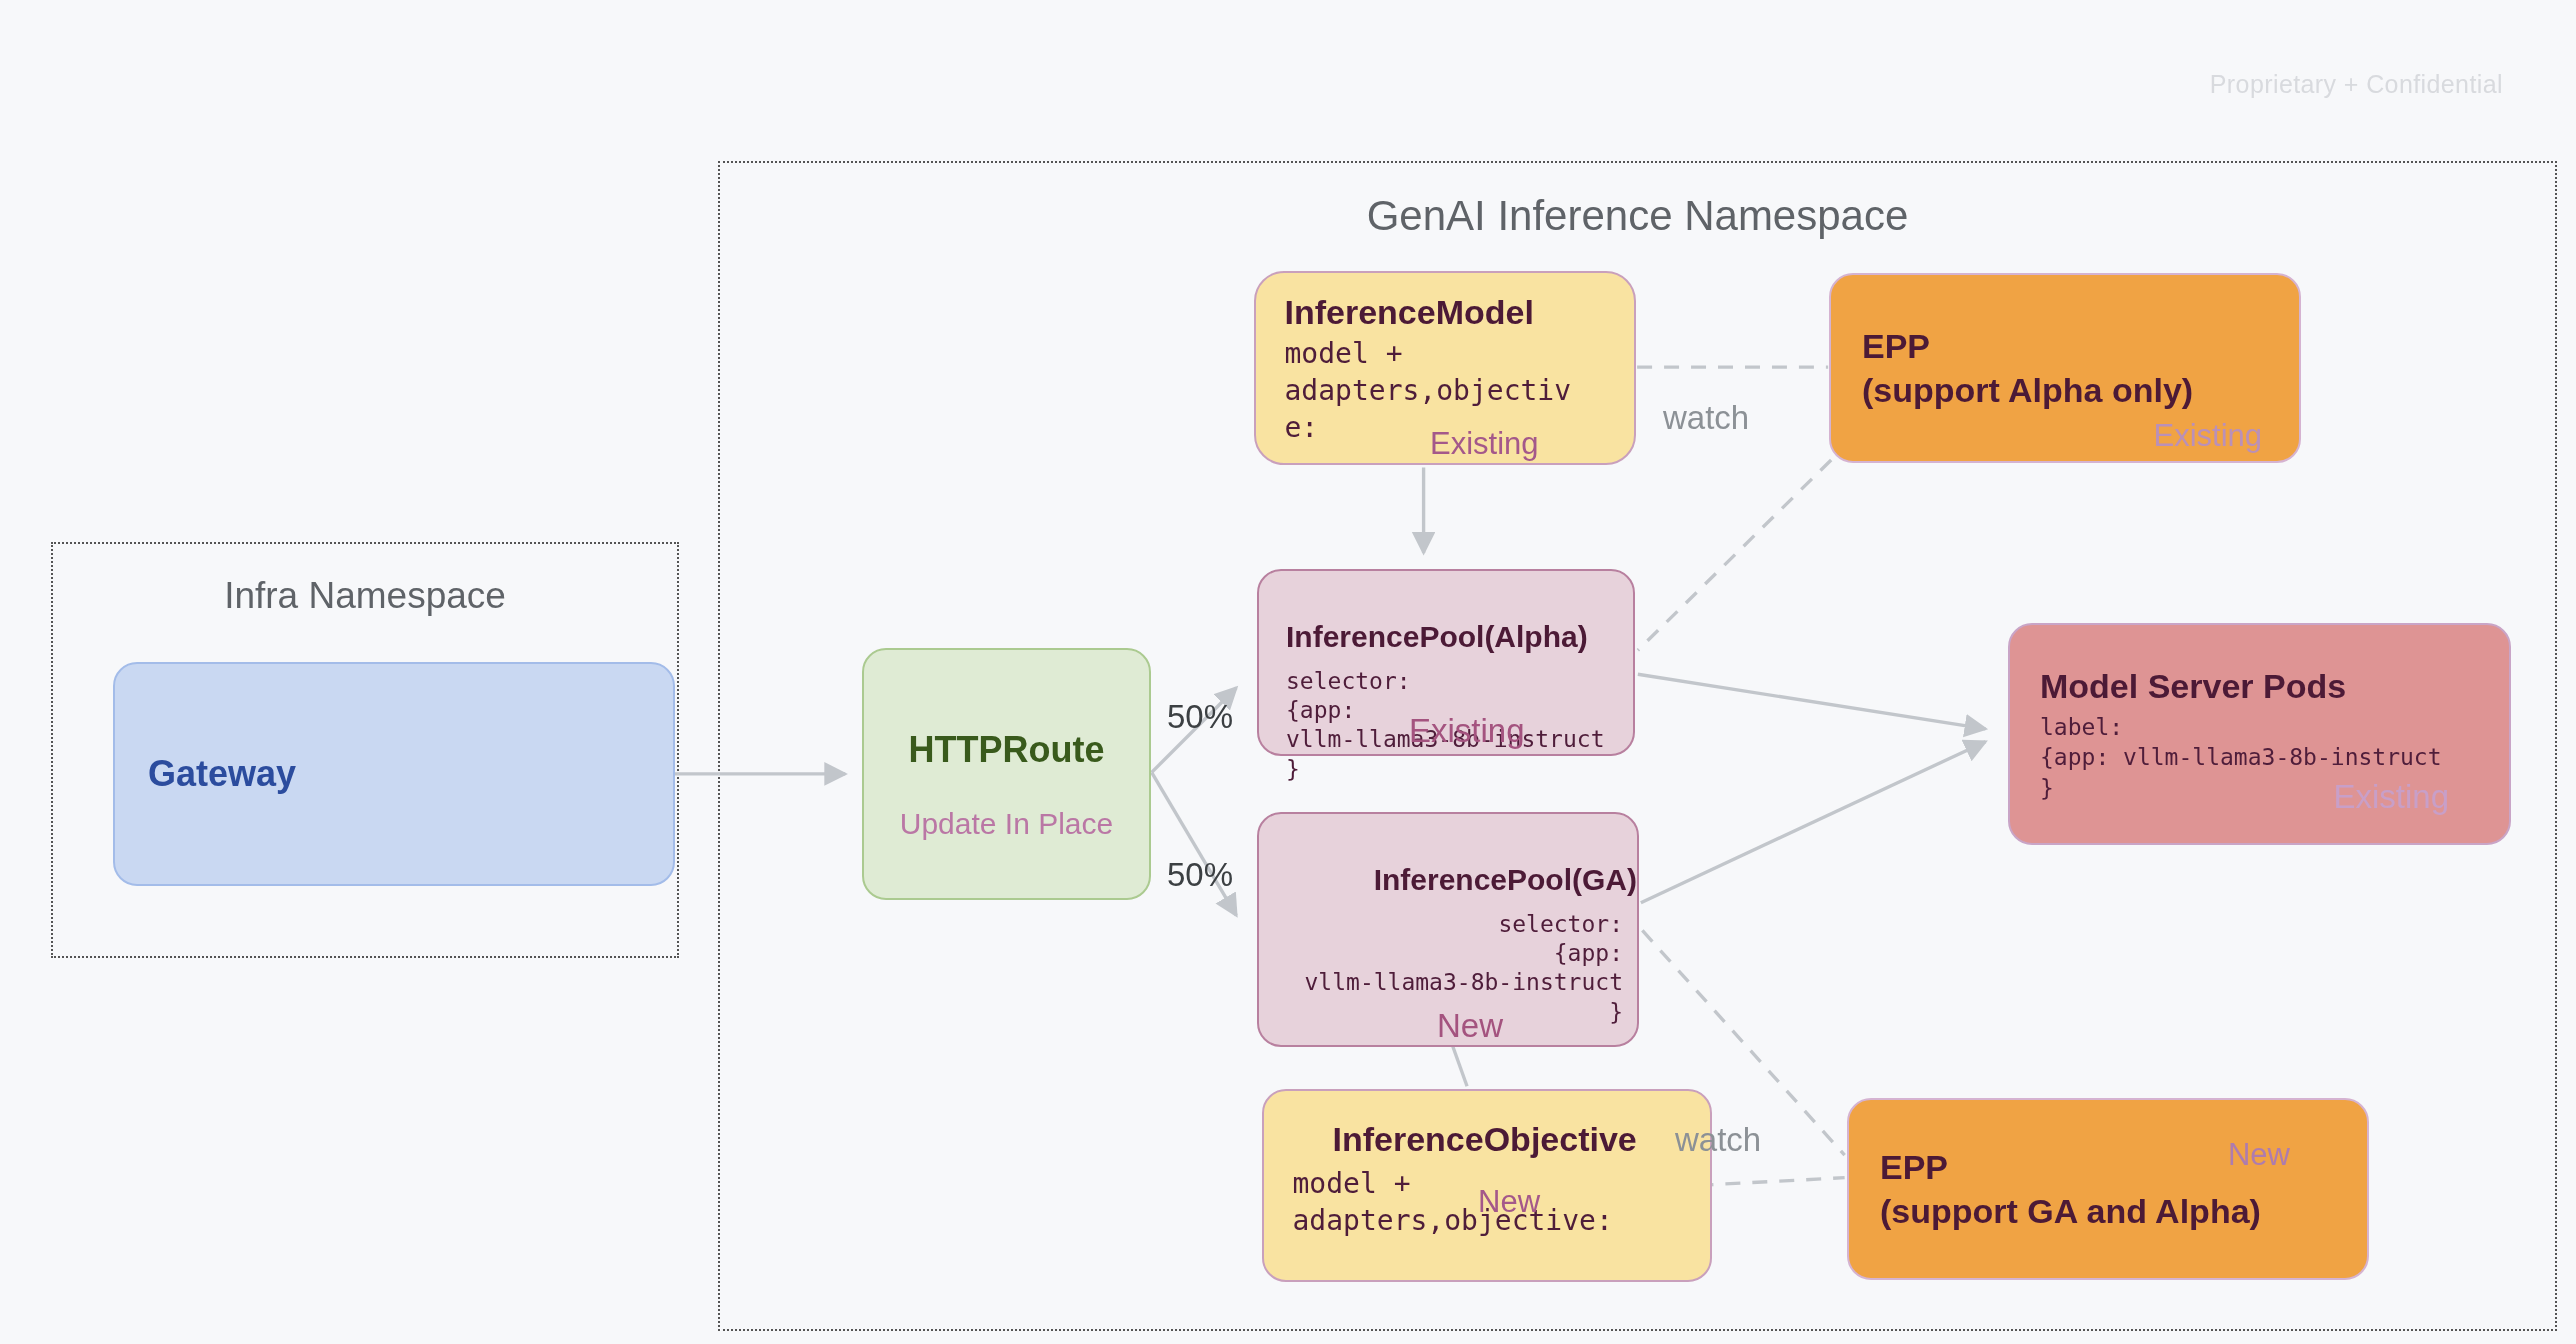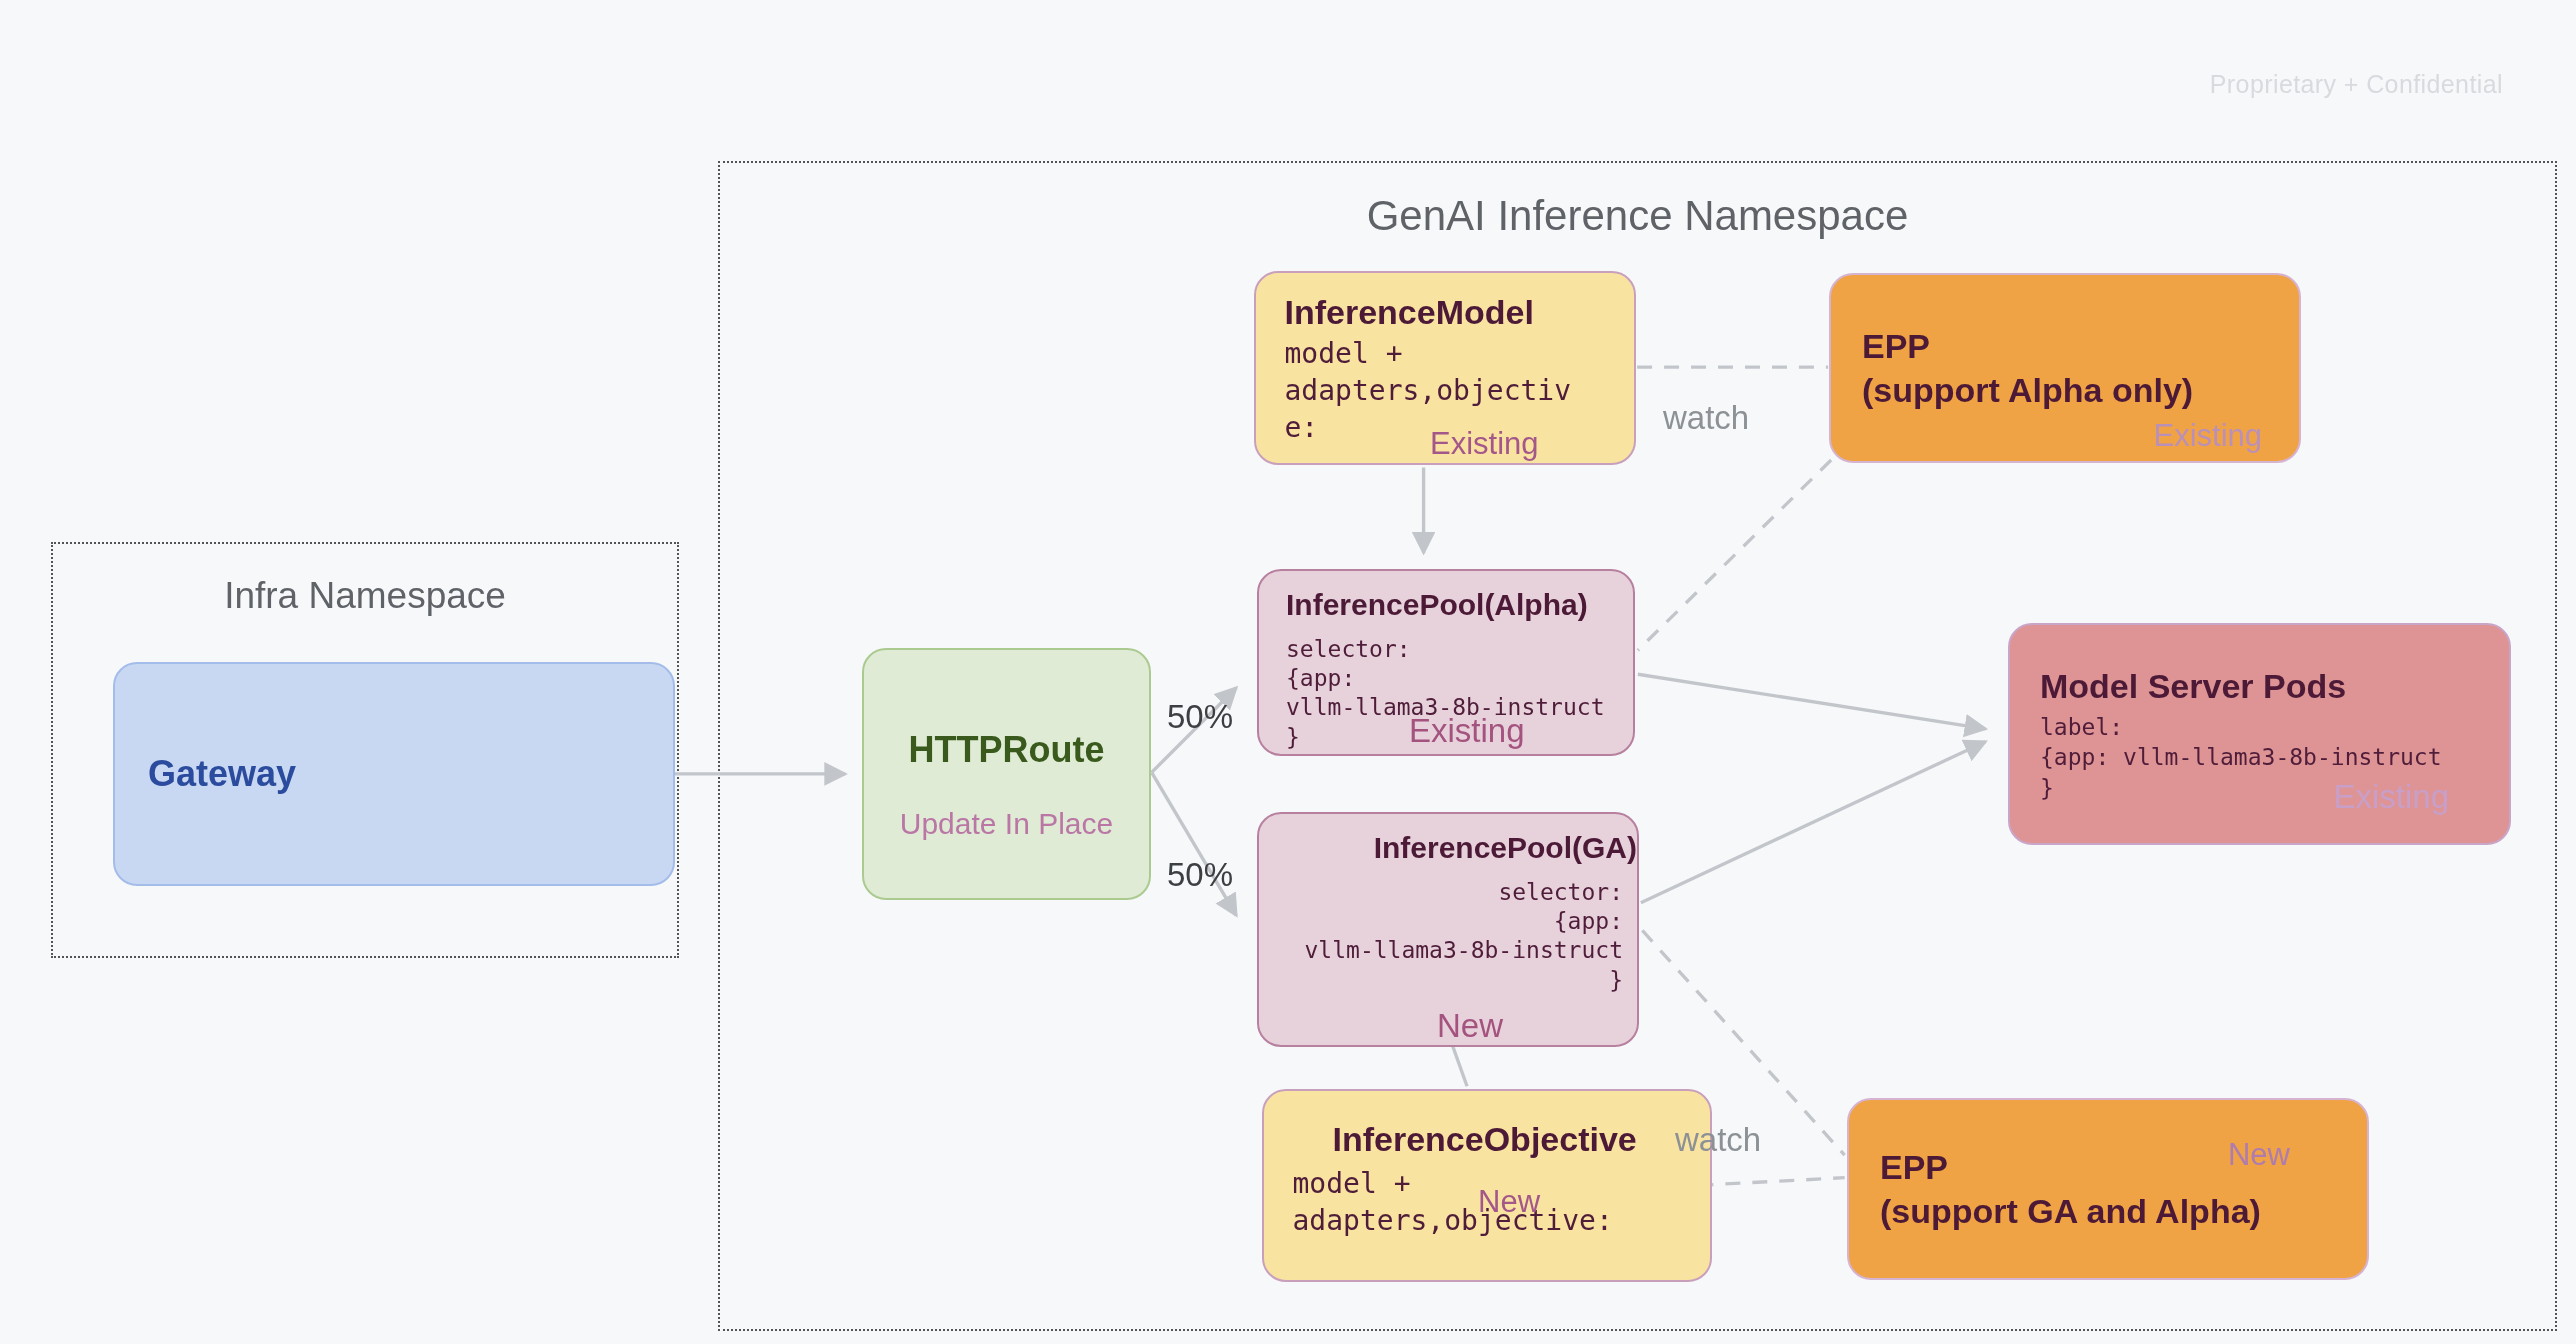--- a/index.html
+++ b/index.html
@@ -31,32 +31,32 @@
 
   .gateway { left:113px; top:662px; width:562px; height:224px; background:#c9d8f2; border-color:#a3bce9;
              display:flex; align-items:center; padding-left:33px; }
   .gateway .node-title { color:#2b4c9e; font-size:36px; }
 
   .httproute { left:862px; top:648px; width:289px; height:252px; background:#dfebd4; border-color:#abca90; text-align:center; }
   .httproute .node-title { position:absolute; width:100%; top:79px; font-size:36px; color:#395a1c; }
   .httproute .node-sub   { position:absolute; width:100%; top:157px; font-size:30px; color:#ba77a5; }
 
   .inference-model { left:1254px; top:271px; width:382px; height:194px; background:#f9e3a1; border-color:#c9a0bc;
-                     padding:19.5px 0 0 28.5px; }
+                     padding:19.5px 0 0 28.5px;border-radius:30px; }
   .inference-model .node-title { font-size:34px; }
   .inference-model .code { font-size:28px; line-height:1.32; width:301px; margin-top:4.5px; }
   .inference-model .status { left:174px; bottom:1.5px; color:#a4588a; }
 
   .epp-alpha { left:1829px; top:273px; width:472px; height:190px; background:#f0a344; border-color:#d5b3d1;
                display:flex; flex-direction:column; justify-content:center; padding-left:31px; }
   .epp-alpha .node-title { font-size:34px; line-height:1.3; }
   .epp-alpha .status { right:37px; bottom:7.5px; color:#ba90b8; }
 
   .pool { background:#e7d2db; border-color:#b8809f; padding:16.5px 0 0 27px; }
-  .pool .node-title { font-size:30px; }
+  .pool .node-title { font-size:30px;margin-top:32px; }
   .pool .code { font-size:23px; line-height:1.28; width:337px; margin-top:13px; }
   .pool .status { font-size:33px; color:#a4537f; }
   .pool-alpha { left:1257px; top:569px;  width:378px; height:187px; }
   .pool-alpha .status { left:150px; bottom:4.5px; }
   .pool-ga    { left:1257px; top:812px; width:382px; height:235px;text-align:right; }
   .pool-ga .status { left:178px; bottom:0px; }
 
   .model-server-pods { left:2008px; top:623px; width:503px; height:222px; background:#de9494; border-color:#c9a5c7;
                        padding:42px 0 0 30px; }
   .model-server-pods .node-title { font-size:34px; }

